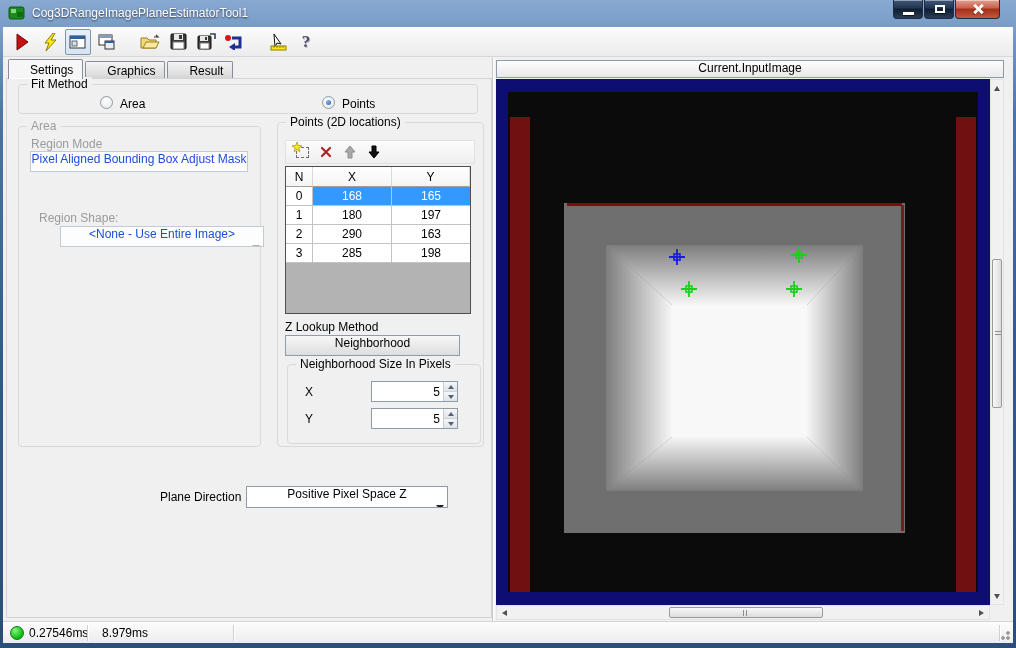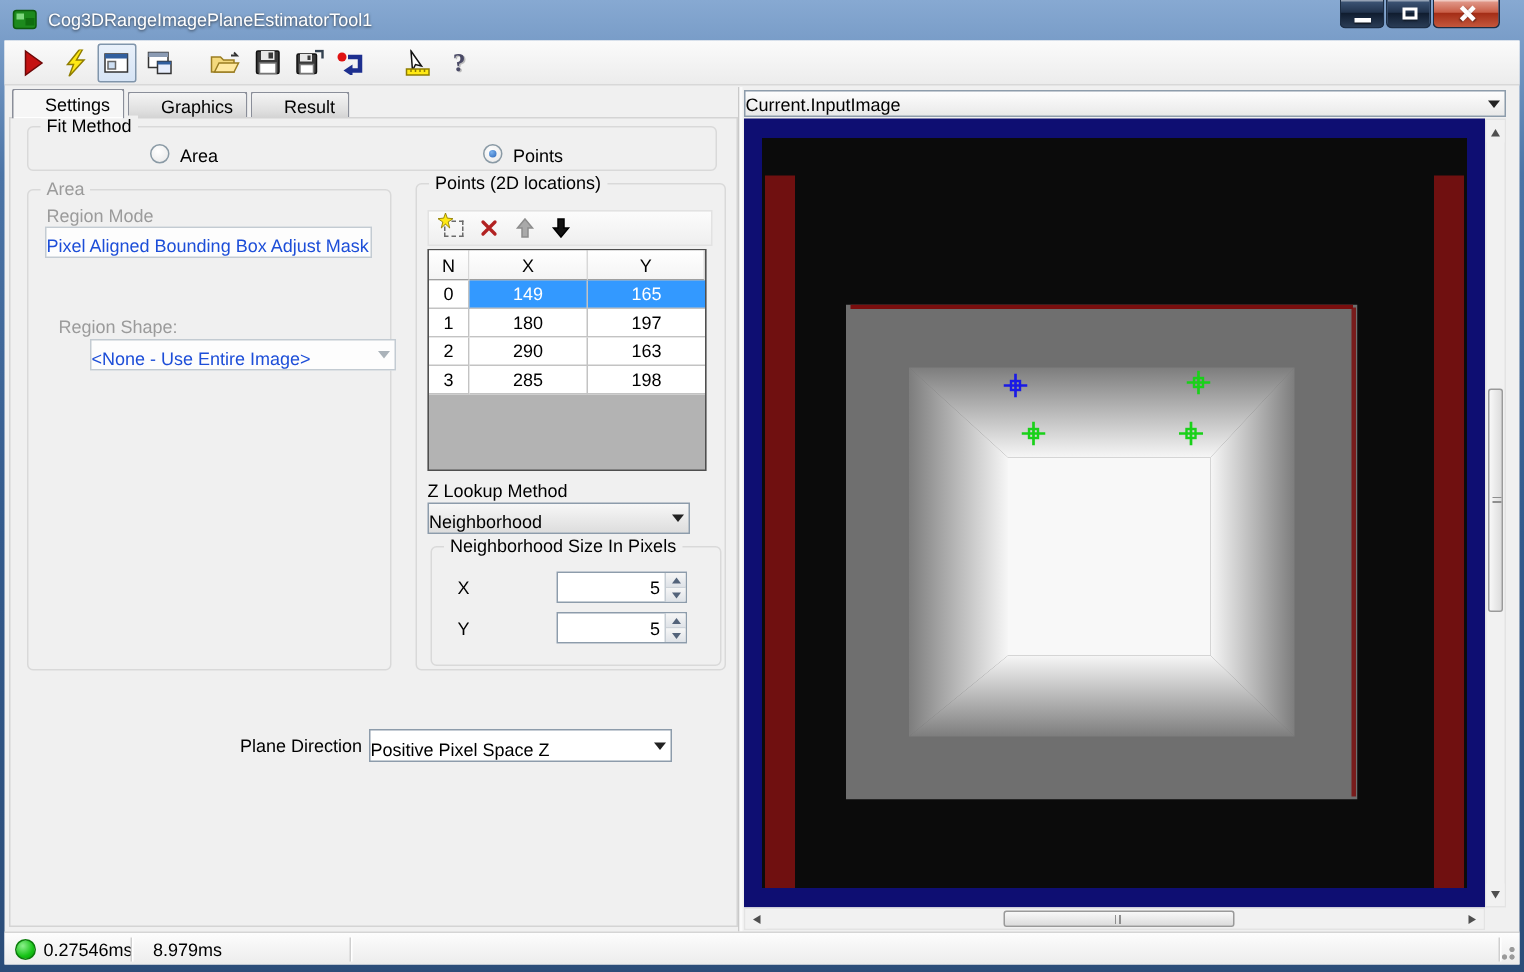--- a/index.html
+++ b/index.html
@@ -50,22 +50,22 @@
   .group > .gtitle { position:absolute; top:-8px; left:8px; background:#f0f0f0; padding:0 4px; white-space:nowrap; }
   .gtitle.dim, .dim { color:#9b9b9b; }
 
   
   .radio { position:absolute; width:13px; height:13px; border:1px solid #8a9aa5; border-radius:50%;
     background:radial-gradient(circle at 40% 35%, #fff 0%, #eee 70%, #ddd 100%); }
   .radio.checked::after { content:""; position:absolute; left:3px; top:3px; width:5px; height:5px; border-radius:50%;
     background:radial-gradient(circle at 35% 30%, #7ab2ef, #2c66b8); }
 
   
-  .combo { position:absolute; border:1px solid #8d9cab; background:#fff; display:flex; align-items:flex-end;
-    padding-left:0; overflow:hidden; white-space:nowrap; }
+  .combo { position:absolute; border:1px solid #8d9cab; background:#fff; display:flex; align-items:center;
+    padding-left:0; overflow:hidden; white-space:nowrap;flex-direction:column; }
   .combo .carrow { margin-left:auto; width:15px; align-self:stretch; display:flex; align-items:center; justify-content:center; flex:none; }
   .combo .carrow i { width:0; height:0; border:4px solid transparent; border-top:5px solid #222; margin-top:4px; }
   .combo.graybg { background:linear-gradient(180deg,#f7f7f7,#dddddd); }
   .combo.softbg { background:linear-gradient(180deg,#fdfdfd,#e9e9e9); }
   .combo.disabled { color:#1d4ed8; border-color:#c3cbd2; background:#fdfdfd; }
   .combo.disabled .carrow i { border-top-color:#aab2b9; }
 
   
   .minibar { position:absolute; left:282px; top:82px; width:190px; height:24px;
     background:linear-gradient(180deg,#fcfcfc,#efefef); border:1px solid #e2e2e2; display:flex; align-items:center; padding-left:4px; }
@@ -293,21 +293,21 @@
       </div>
 
       <div class="grid">
         <div class="grow head">
           <div class="gcell c-n">N</div>
           <div class="gcell c-x">X</div>
           <div class="gcell c-y">Y</div>
         </div>
         <div class="grow sel">
           <div class="gcell c-n">0</div>
-          <div class="gcell c-x">149</div>
+          <div class="gcell c-x">168</div>
           <div class="gcell c-y">165</div>
         </div>
         <div class="grow">
           <div class="gcell c-n">1</div>
           <div class="gcell c-x">180</div>
           <div class="gcell c-y">197</div>
         </div>
         <div class="grow">
           <div class="gcell c-n">2</div>
           <div class="gcell c-x">290</div>

